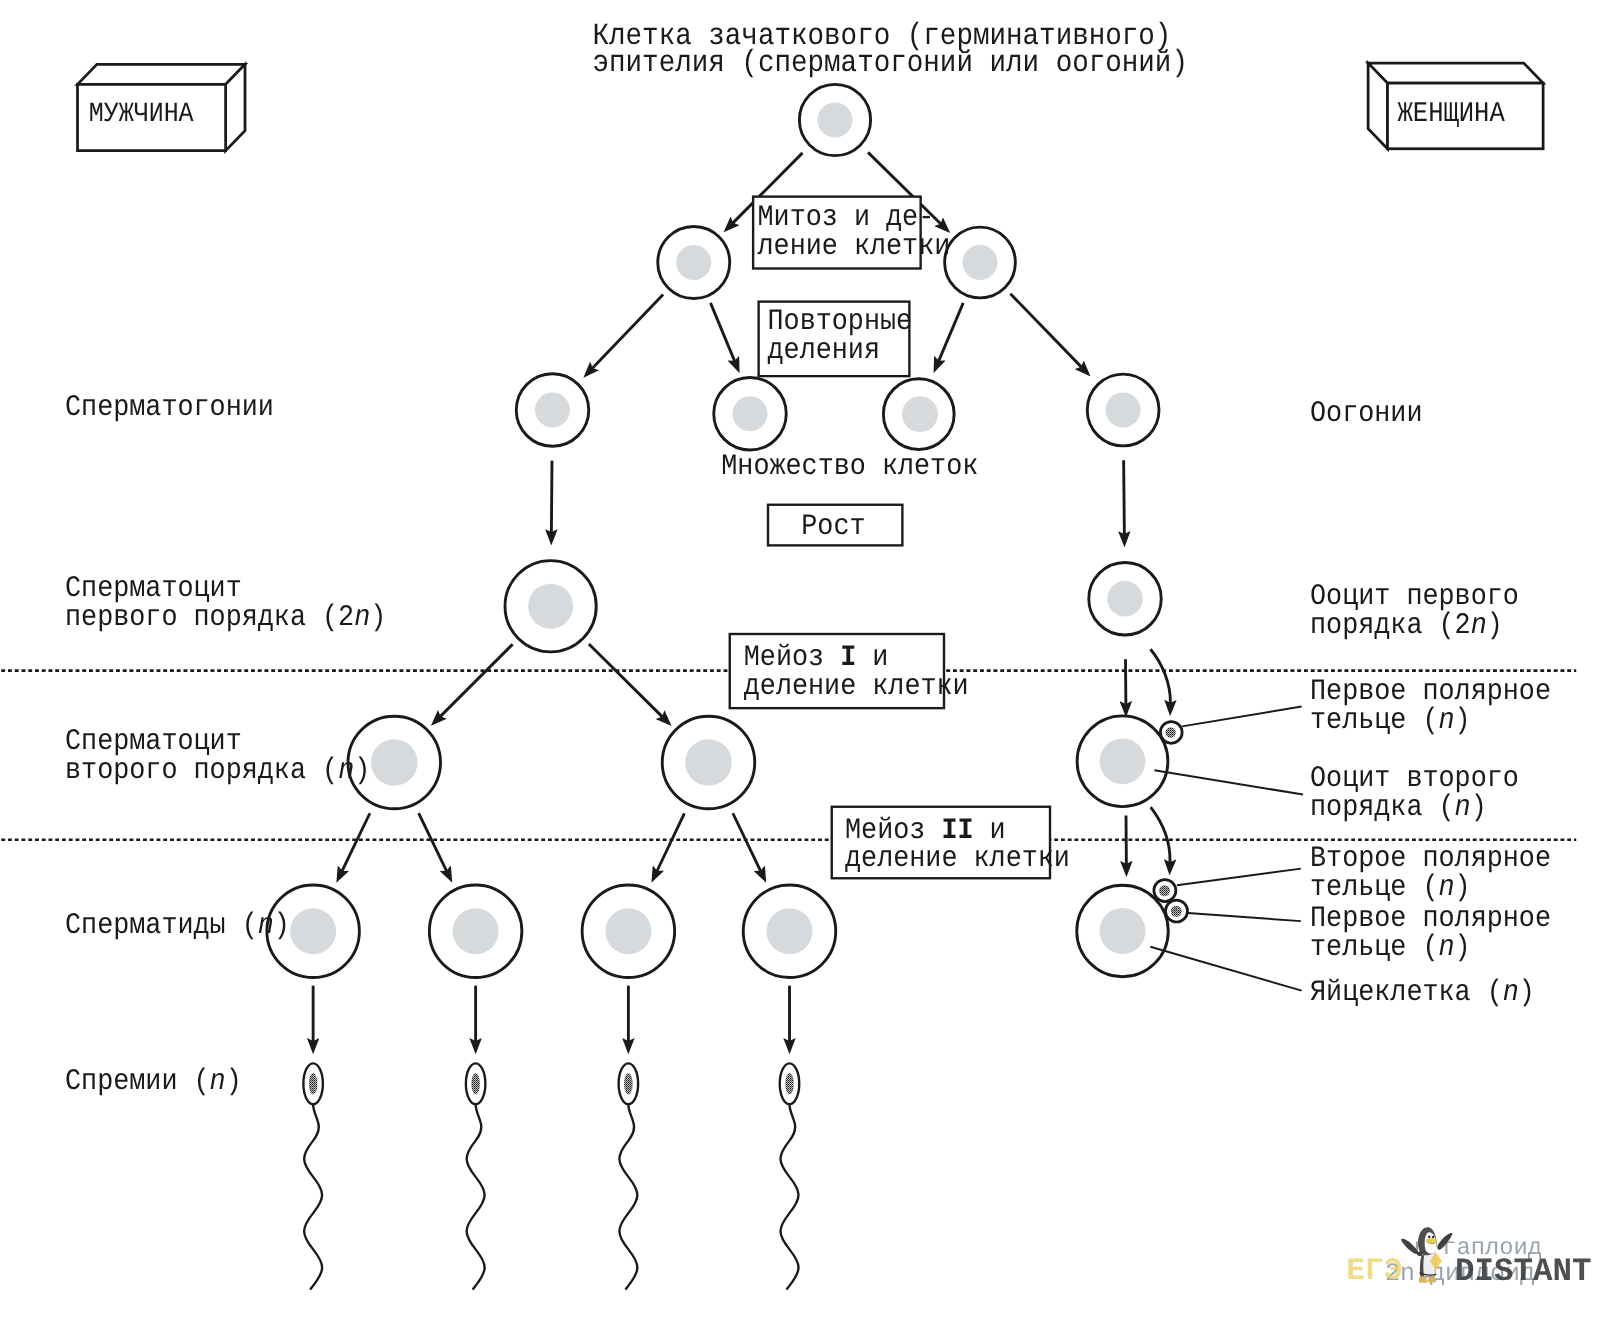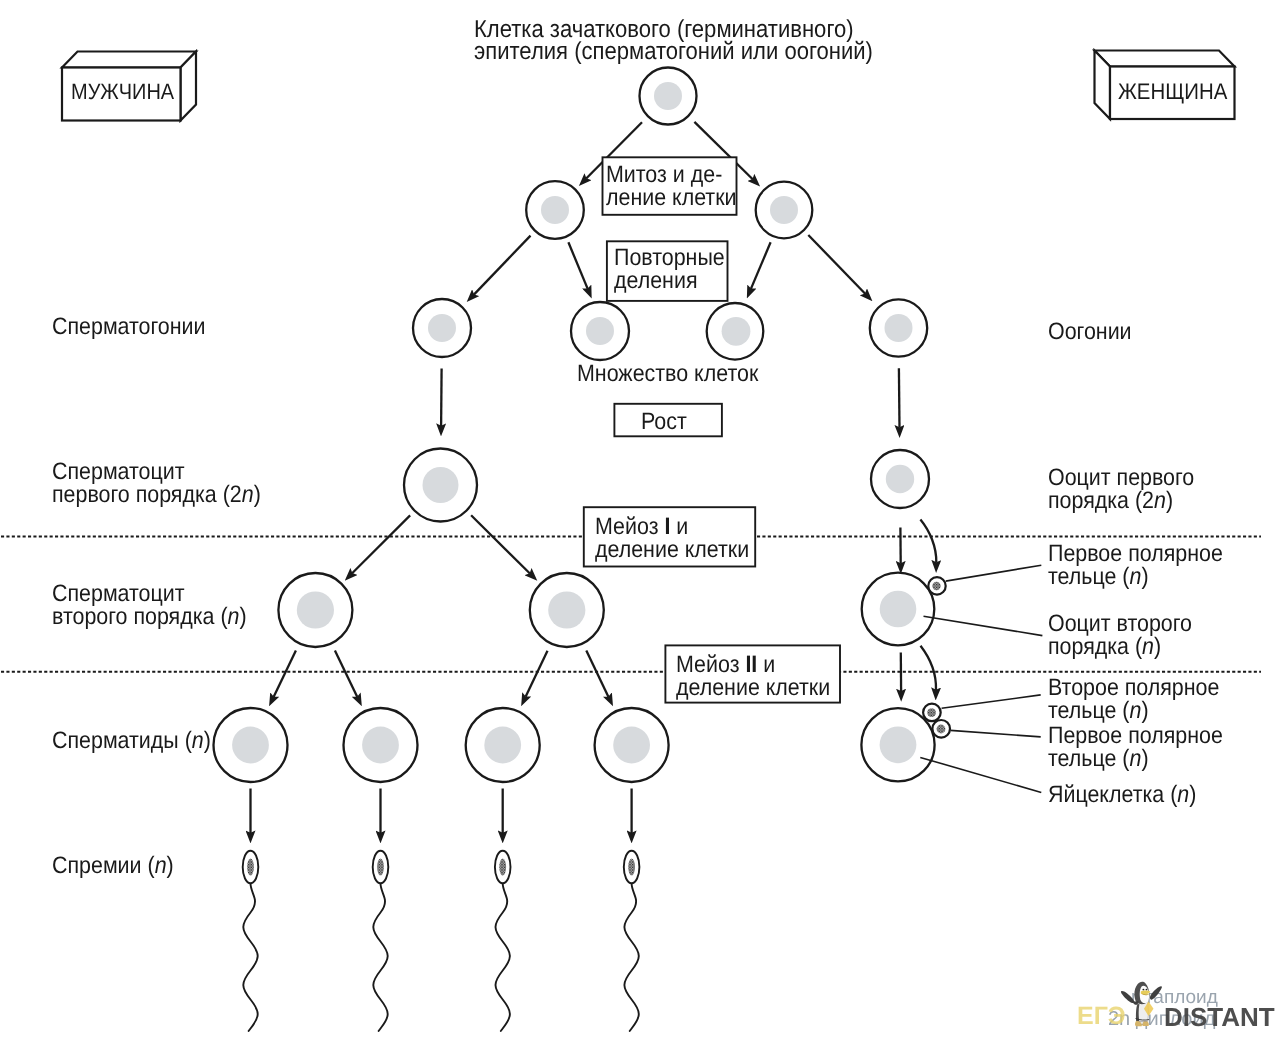--- a/index.html
+++ b/index.html
@@ -1,20 +1,20 @@
 <!DOCTYPE html>
 <html><head>
 <meta charset="utf-8">
 <title>Gametogenesis diagram</title>
 <style>
   html,body{margin:0;padding:0;background:#fff;}
   body{width:1280px;height:1063px;position:relative;overflow:hidden;
        font-family:"Liberation Sans",sans-serif;color:#1a1a1a;
        -webkit-font-smoothing:antialiased;text-rendering:geometricPrecision;}
-  #root{position:absolute;left:0;top:0;width:1280px;height:1063px;background:#fff;}
+  #root{position:absolute;left:0;top:0;width:1280px;height:1063px;background:#fff;font-family:Liberation Mono, monospace;}
   svg.layer{position:absolute;left:0;top:0;width:1280px;height:1063px;}
   .txt{position:absolute;font-size:23.8px;line-height:23.0px;color:#1a1a1a;white-space:pre;
        transform:scaleX(0.9);transform-origin:left top;}
   .txt i{font-style:italic;}
   .txt b{font-weight:bold;}
 </style>
 </head>
 <body>
 
 <div id="root">

